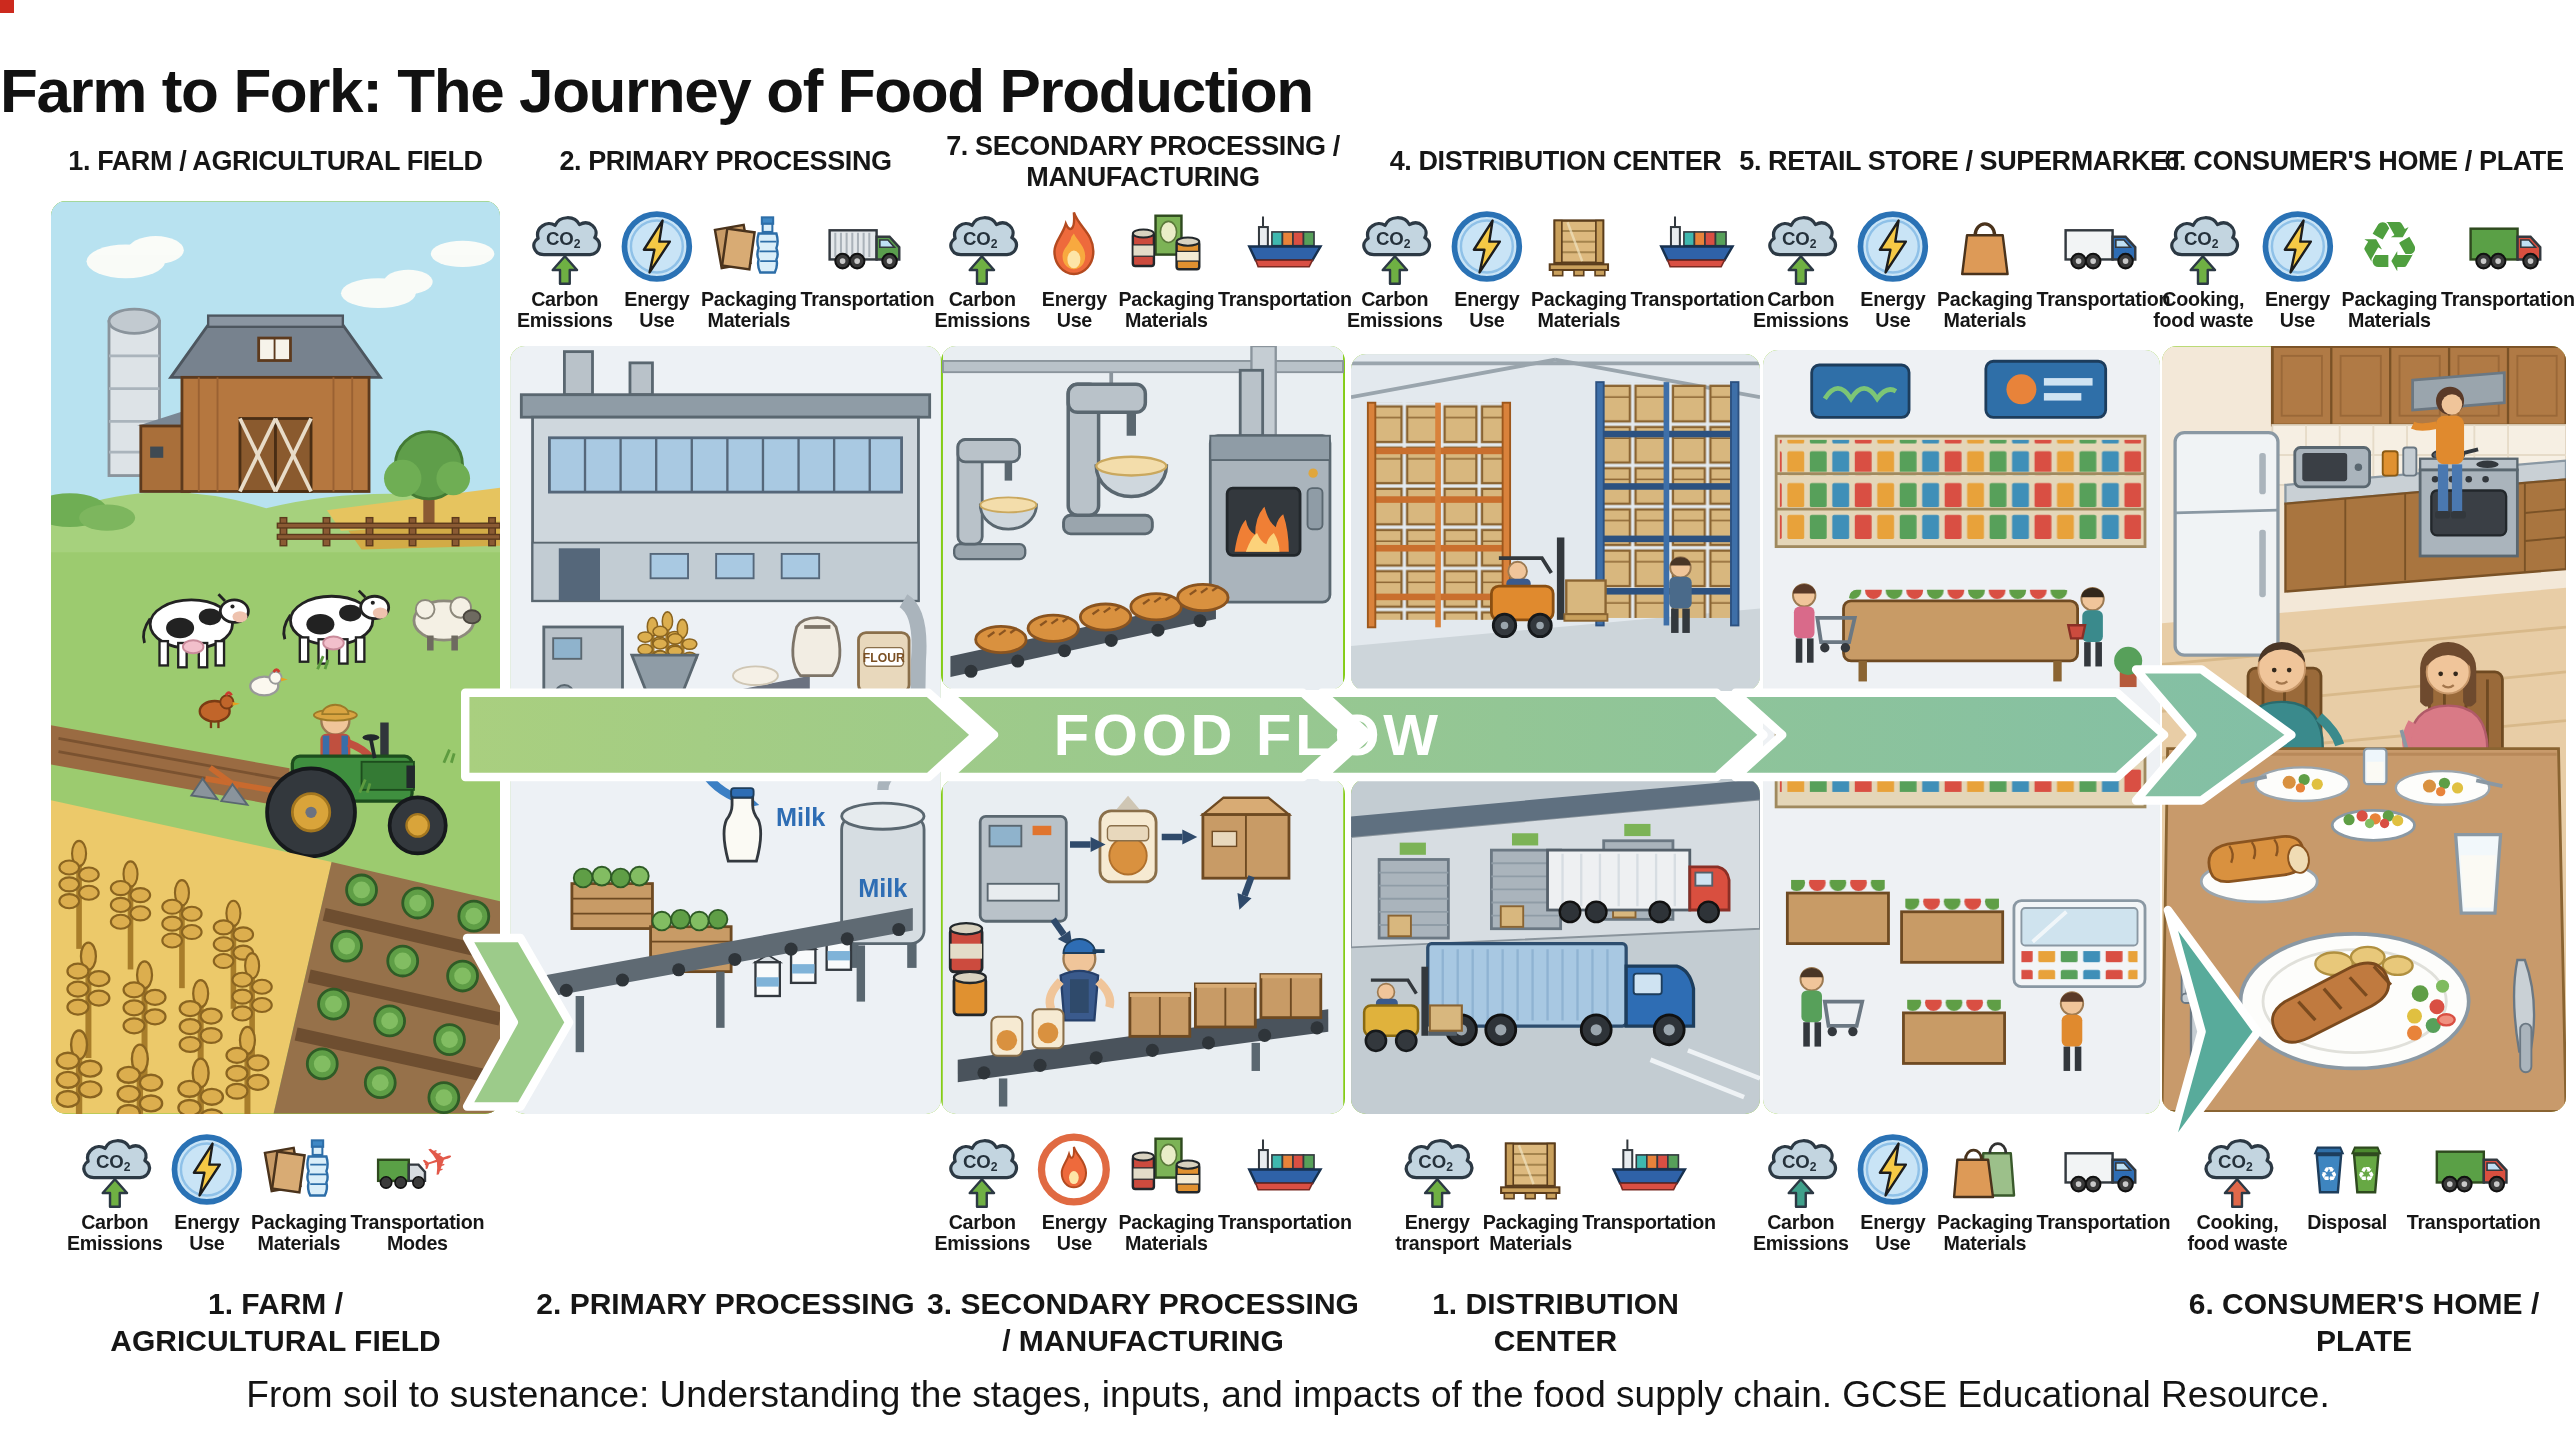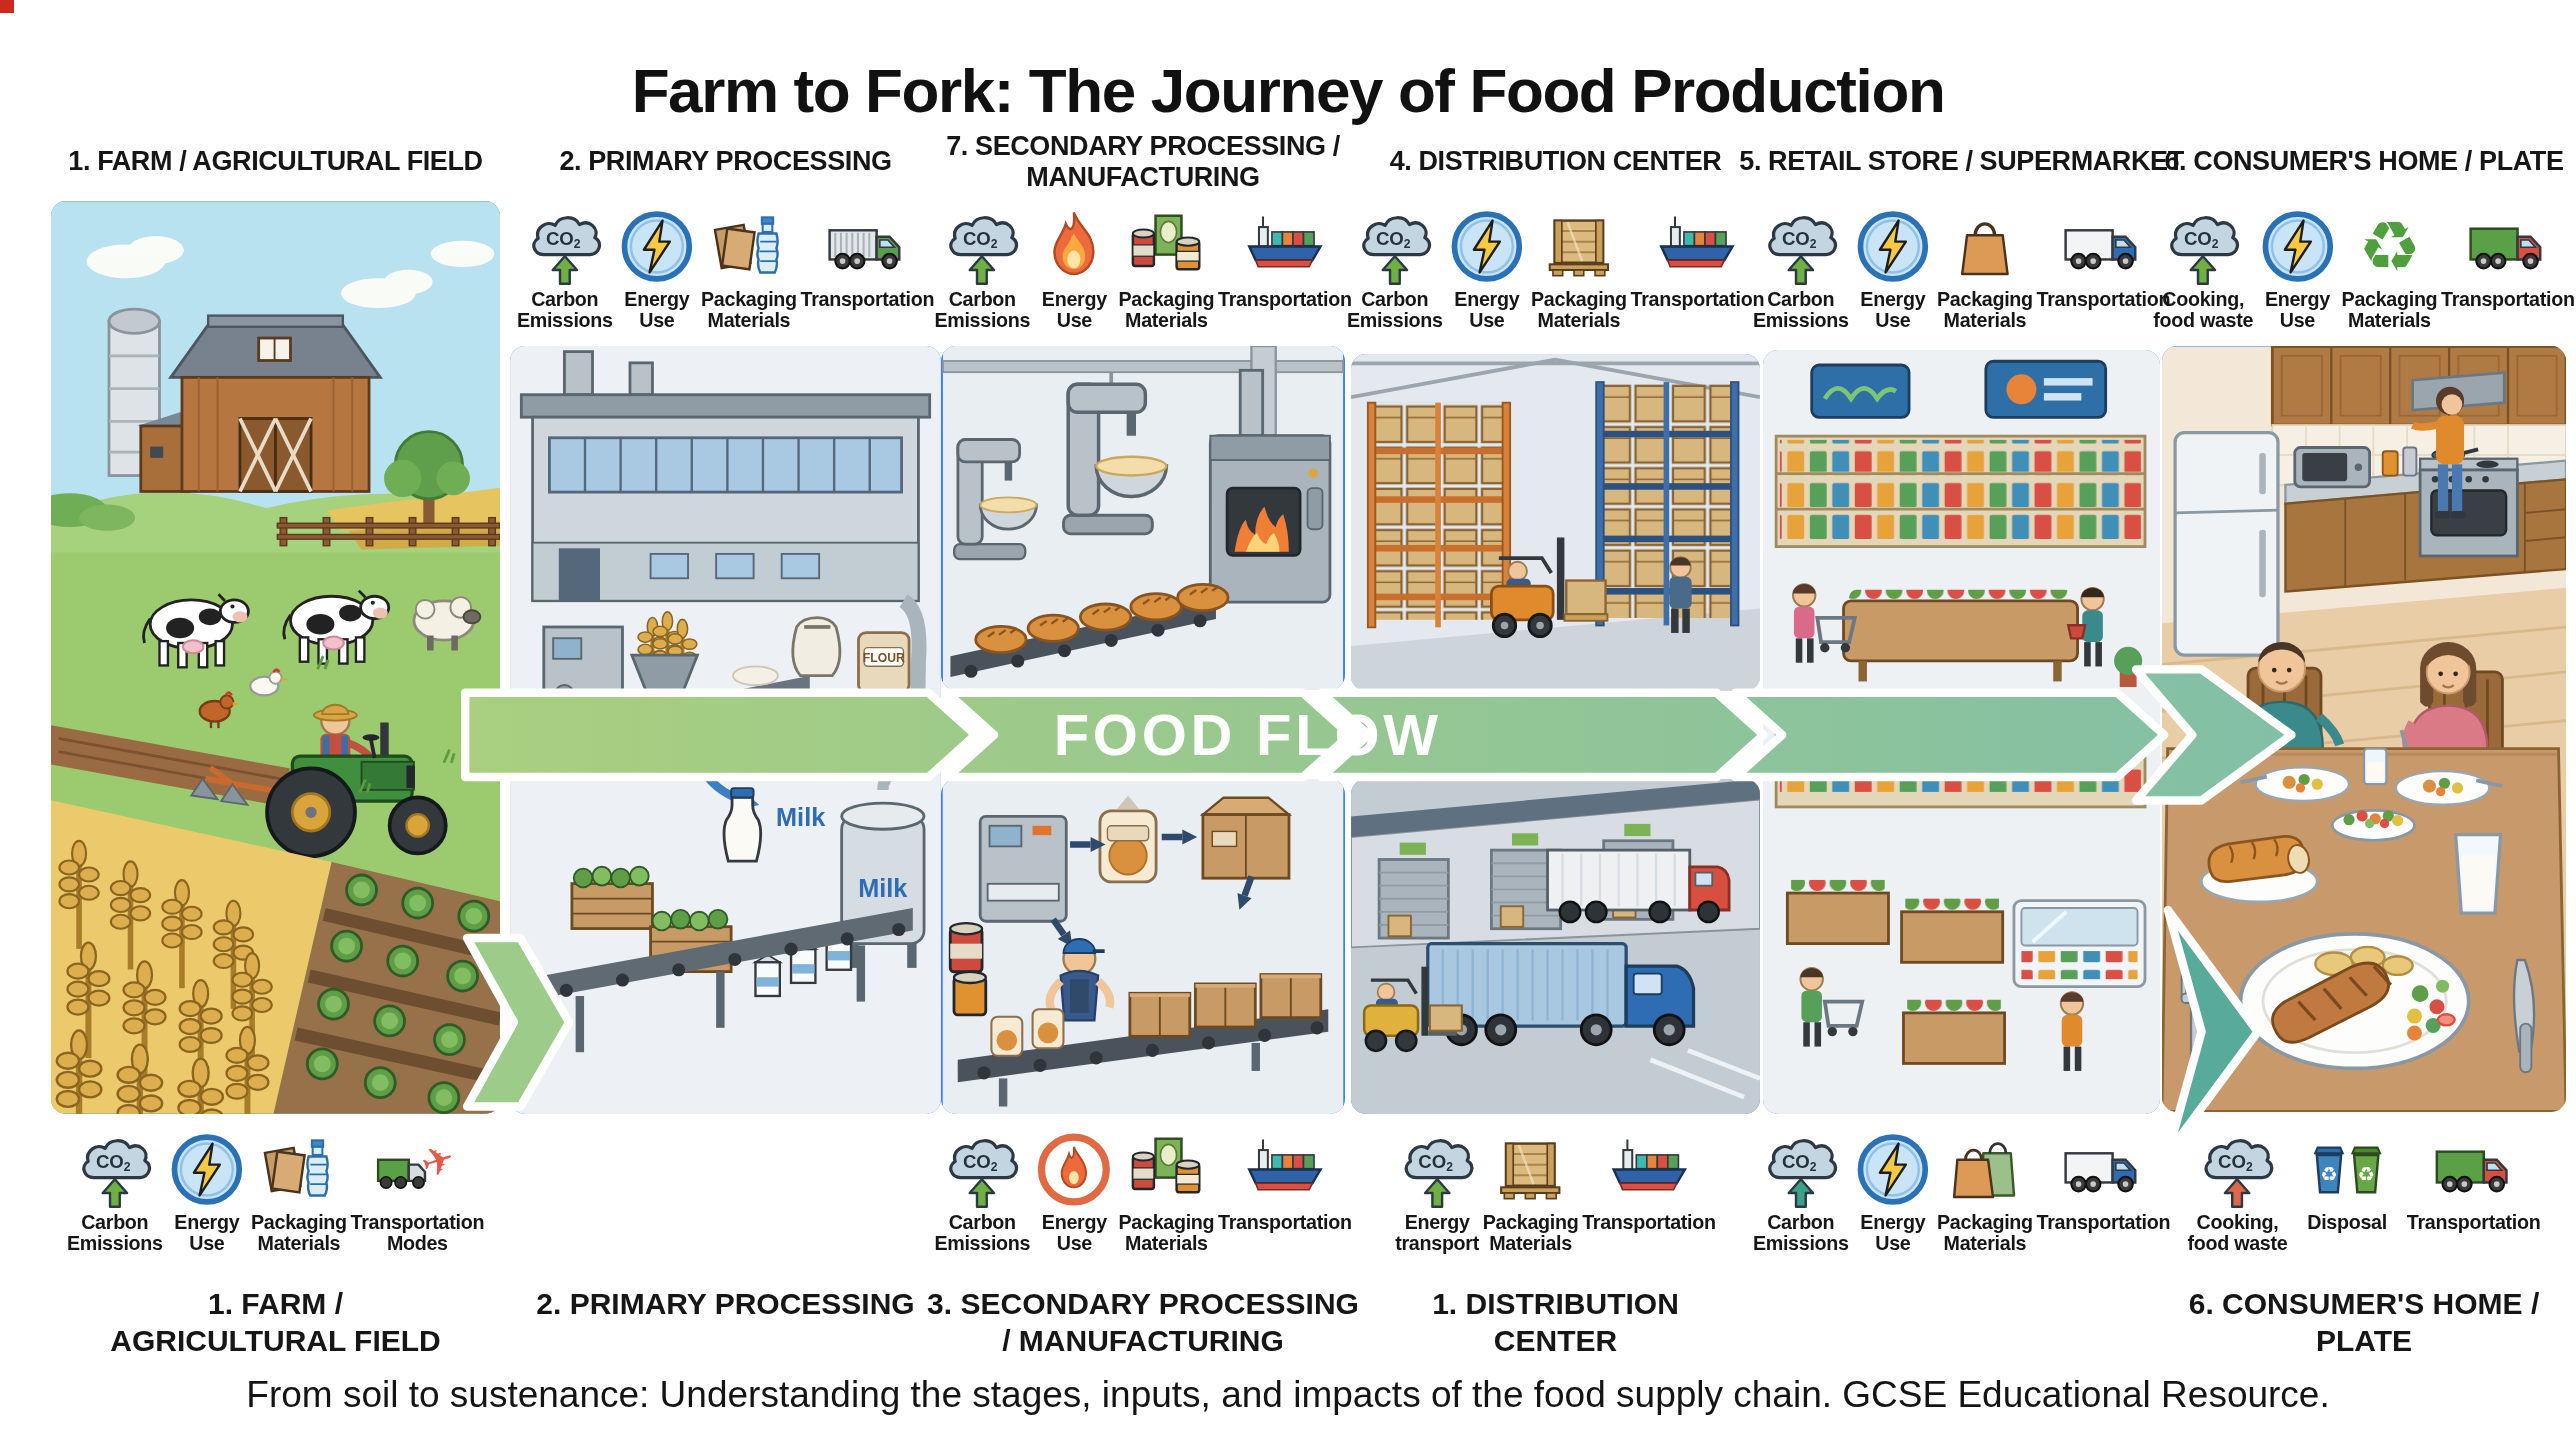--- a/index.html
+++ b/index.html
@@ -1,31 +1,31 @@
 <!DOCTYPE html>
 <html style="font-size:15px"><head>
 <meta charset="utf-8">
 <style>
   html,body{margin:0;padding:0;background:#fff}
   body{width:2576px;height:1438px;position:relative;overflow:hidden;
        font-family:"Liberation Sans",sans-serif;color:#161616}
-  .title{position:absolute;top:13px;left:0;width:100%;text-align:center;
+  .title{position:absolute;top:13px;left:0;width:100%;
          font-size:62px;font-weight:700;letter-spacing:-1.4px;color:#111}
   .corner{position:absolute;left:0;top:0;width:14px;height:13px;background:#cc2a1e}
   .col{position:absolute;top:0;height:1438px}
   .shead{position:absolute;left:50%;transform:translateX(-50%);width:max-content;
          font-size:27px;font-weight:700;text-align:center;white-space:pre-line;
          line-height:1.15;letter-spacing:-0.4px;margin:0}
   .irow{position:absolute;left:50%;transform:translateX(-50%);width:max-content;
         display:flex;justify-content:center;align-items:flex-start;gap:3.7px}
   .icell{display:flex;flex-direction:column;align-items:center;flex:0 0 auto;margin:0}
   .isvg{width:81px;height:81px;display:block}
   .ilab{font-size:19.7px;font-weight:700;line-height:1.06;text-align:center;
         white-space:pre-line;margin-top:1.9px;letter-spacing:-0.3px}
-  .panel{position:absolute;left:0;width:100%;border-radius:15px;overflow:hidden;background:#3b82f6}
+  .panel{position:absolute;left:0;width:100%;border-radius:15px;overflow:hidden;background:#84cc16}
   .panel svg{display:block;width:100%;height:100%}
   .sfoot{position:absolute;left:50%;transform:translateX(-50%);width:max-content;top:1286px;
          font-size:30px;font-weight:700;text-align:center;white-space:pre-line;line-height:1.22;margin:0}
   .footer{position:absolute;top:1374px;left:0;width:100%;text-align:center;font-size:37px;color:#141414}
   .flow{position:absolute;left:0;top:0;width:2576px;height:1438px;pointer-events:none;z-index:40}
   .a-g{color:#6fb043}.a-t{color:#3fa08a}.a-r{color:#e0684a}
 </style>
 </head>
 <body>
 

